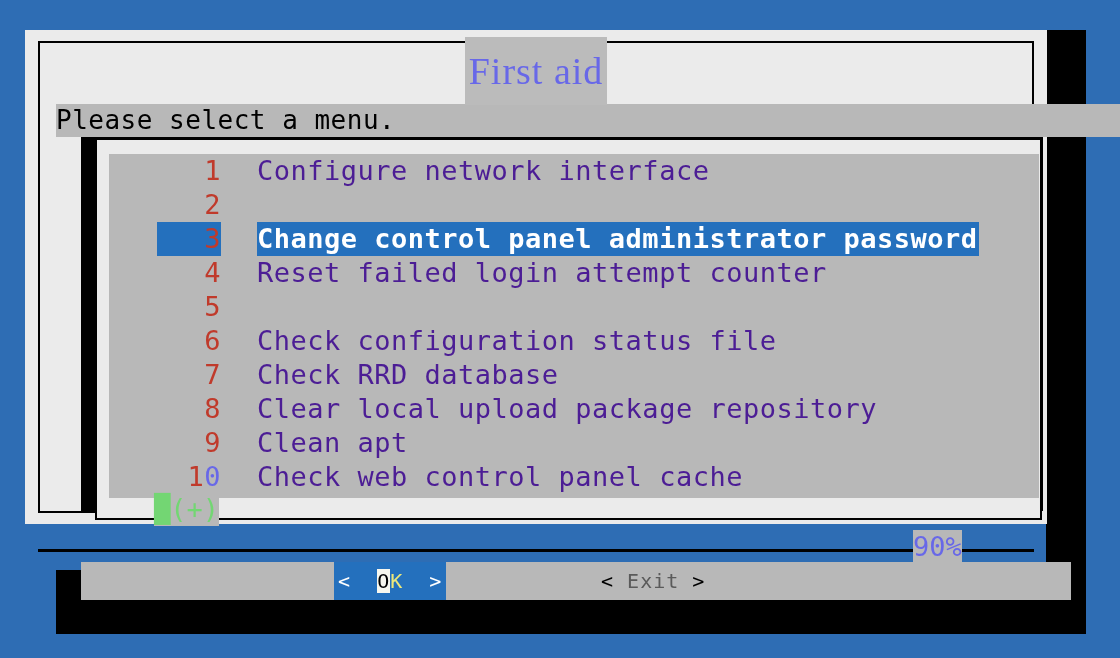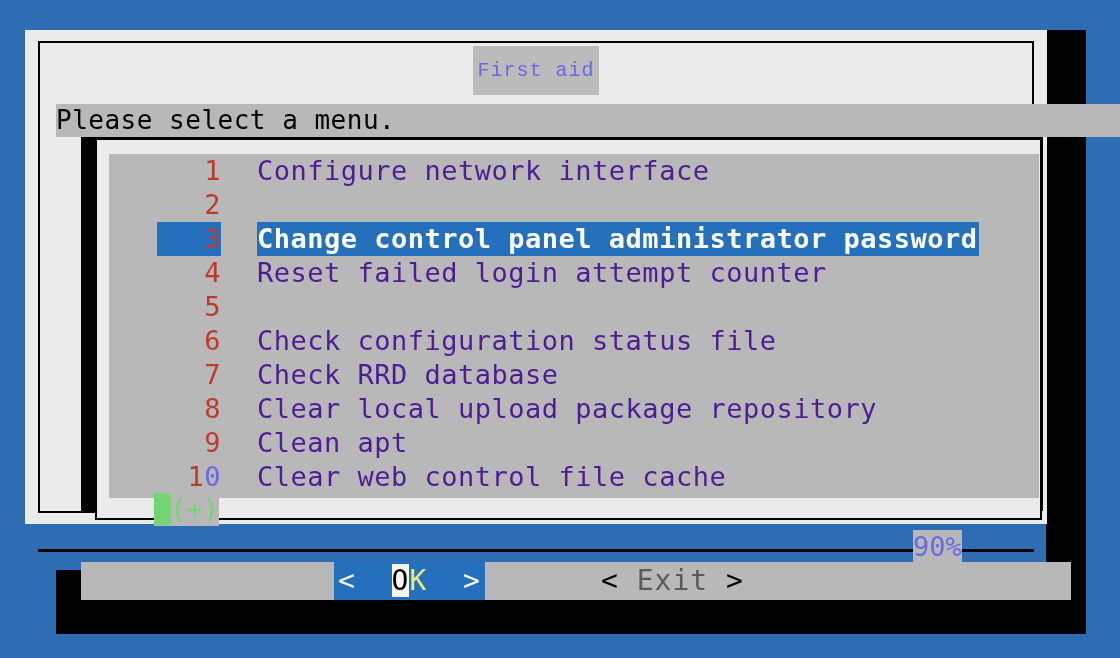--- a/index.html
+++ b/index.html
@@ -69,25 +69,25 @@
     left: 0;
     top: 26px;
     width: 1022px;
     text-align: center;
     z-index: 8;
     pointer-events: none;
   }
   #title span {
     background: #bbbbbb;
     color: #6868e8;
-    font-size: 20px;
+    font-size: 38px;
     line-height: 30px;
     letter-spacing: 1px;
     padding: 13px 4px;
-    font-family: Liberation Mono, monospace;
+    font-family: Liberation Serif, serif;
   }
 
   
   #prompt {
     position: absolute;
     left: 31px;
     top: 58px;
     width: 1092px;
     height: 33px;
     background: #b8b8b8;
@@ -216,21 +216,21 @@
     width: 990px;
     height: 38px;
     background: #b8b8b8;
     z-index: 7;
   }
   .btn {
     position: absolute;
     top: 0;
     height: 38px;
     line-height: 38px;
-    font-size: 28px;
+    font-size: 20px;
     white-space: pre;
     letter-spacing: 1px;
     font-family: "DejaVu Sans Mono", "Liberation Mono", monospace;
   }
   #btn-ok {
     left: 253px;
     background: #2470bd;
     color: #ffffff;
     padding: 0 4px;
   }
@@ -285,21 +285,21 @@
     <div id="menu">
         <div class="menu-row"><span class="num">1</span><span class="label">Configure network interface</span></div>
         <div class="menu-row"><span class="num">2</span></div>
         <div class="menu-row selected"><span class="num sel">3</span><span class="label">Change control panel administrator password</span></div>
         <div class="menu-row"><span class="num">4</span><span class="label">Reset failed login attempt counter</span></div>
         <div class="menu-row"><span class="num">5</span></div>
         <div class="menu-row"><span class="num">6</span><span class="label">Check configuration status file</span></div>
         <div class="menu-row"><span class="num">7</span><span class="label">Check RRD database</span></div>
         <div class="menu-row"><span class="num">8</span><span class="label">Clear local upload package repository</span></div>
         <div class="menu-row"><span class="num">9</span><span class="label">Clean apt</span></div>
-        <div class="menu-row"><span class="num">1<span class="alt">0</span></span><span class="label">Clear web control file cache</span></div>
+        <div class="menu-row"><span class="num">1<span class="alt">0</span></span><span class="label">Check web control panel cache</span></div>
       </div>
 
     <div id="scroll-indicator"><span class="blk">█</span><span>(+)</span></div>
 
     <div id="percent">90%</div>
 
     <div id="btn-separator"></div>
 
     <div id="buttonbar">
 

